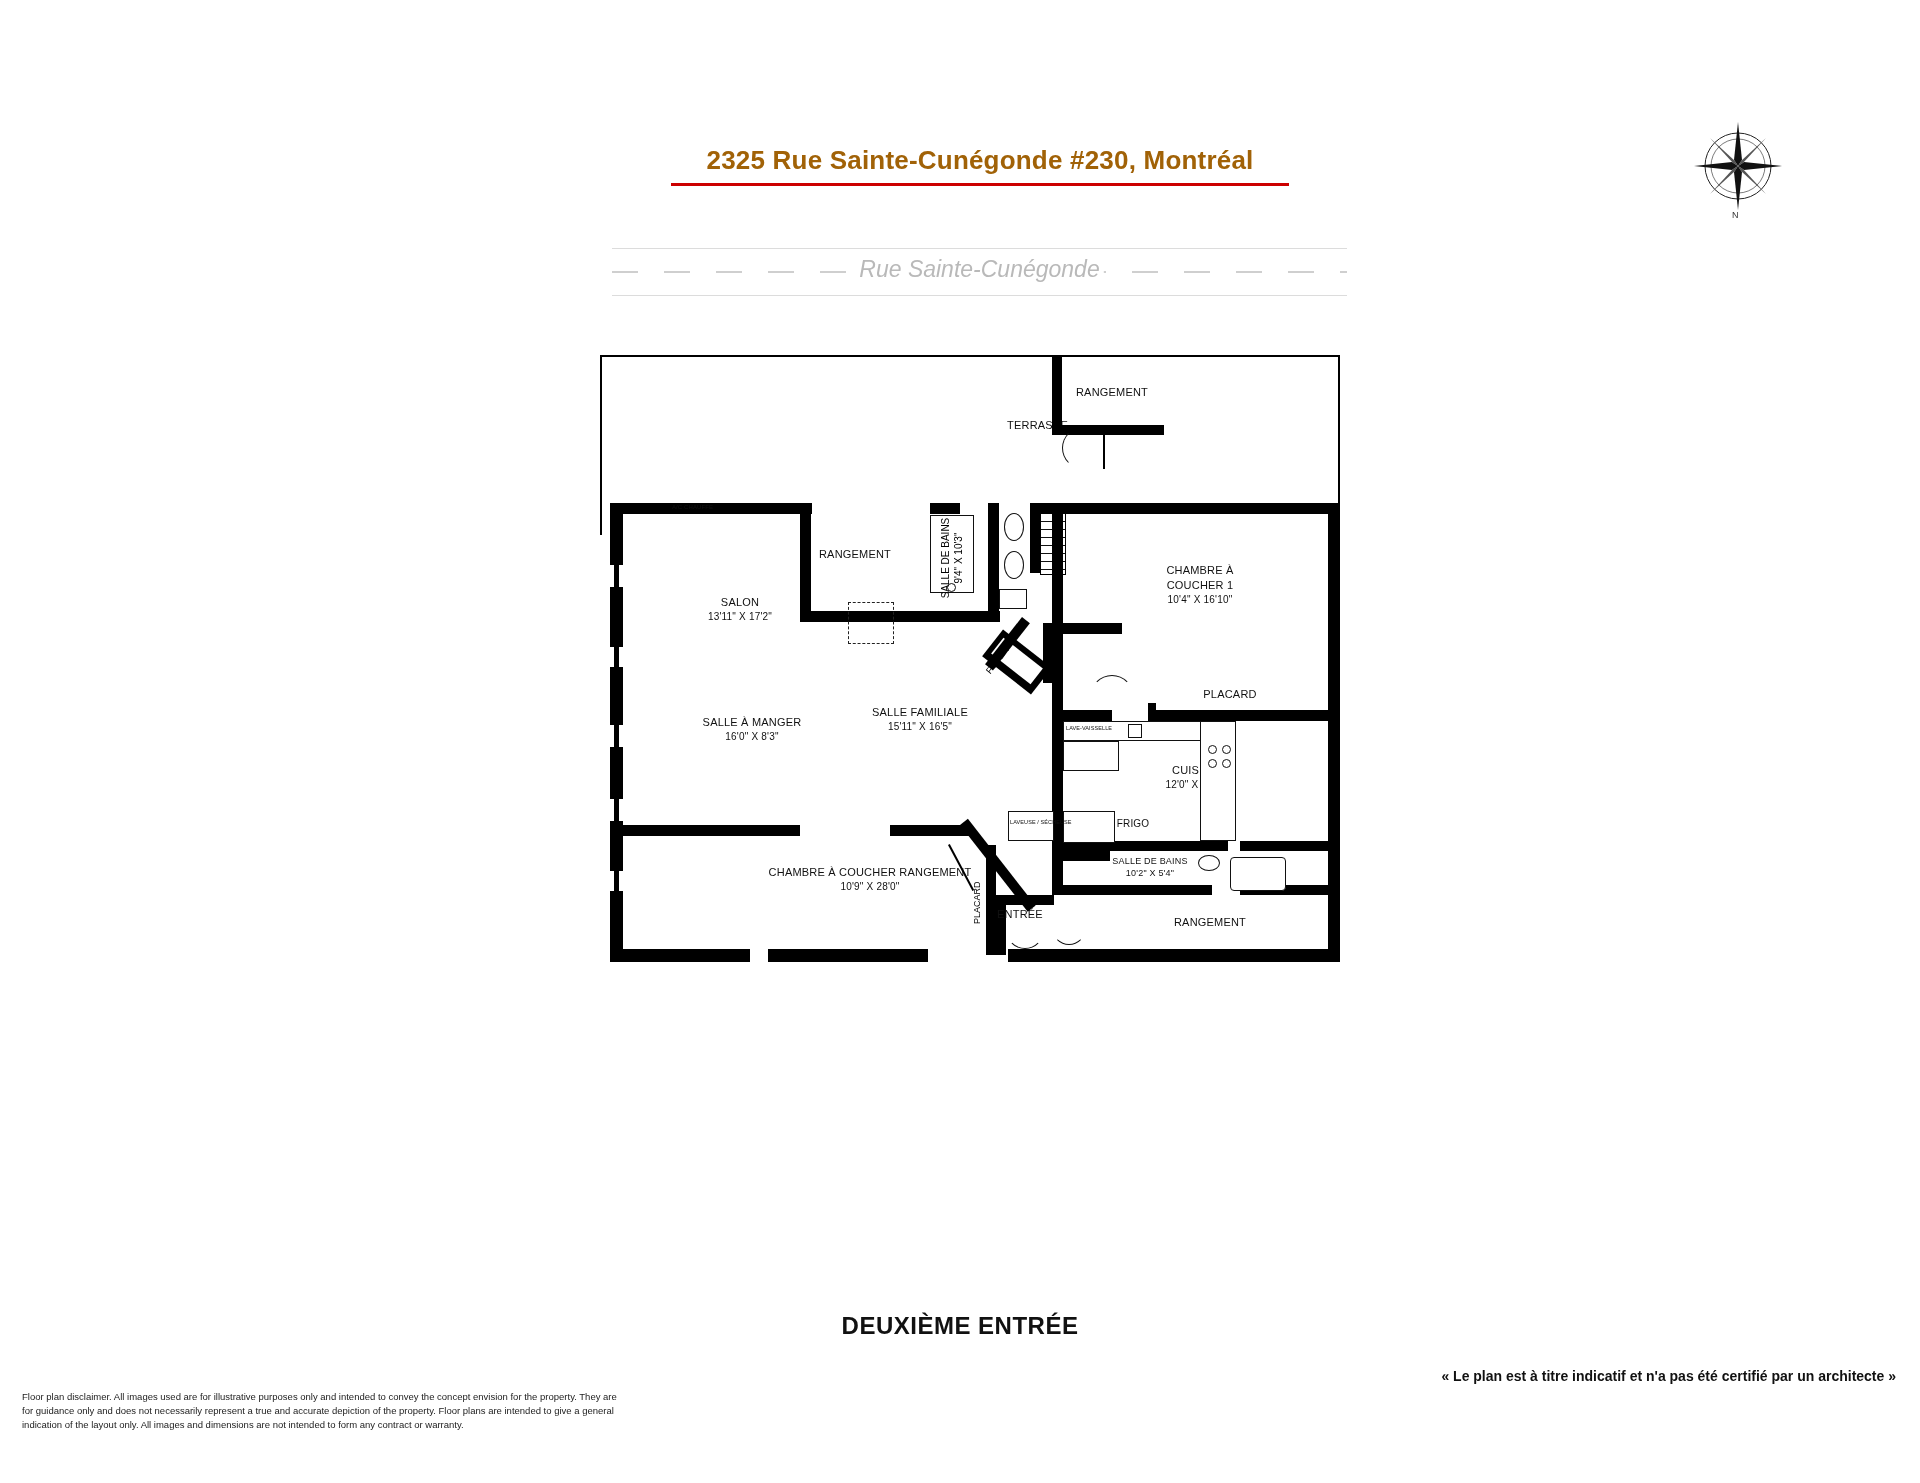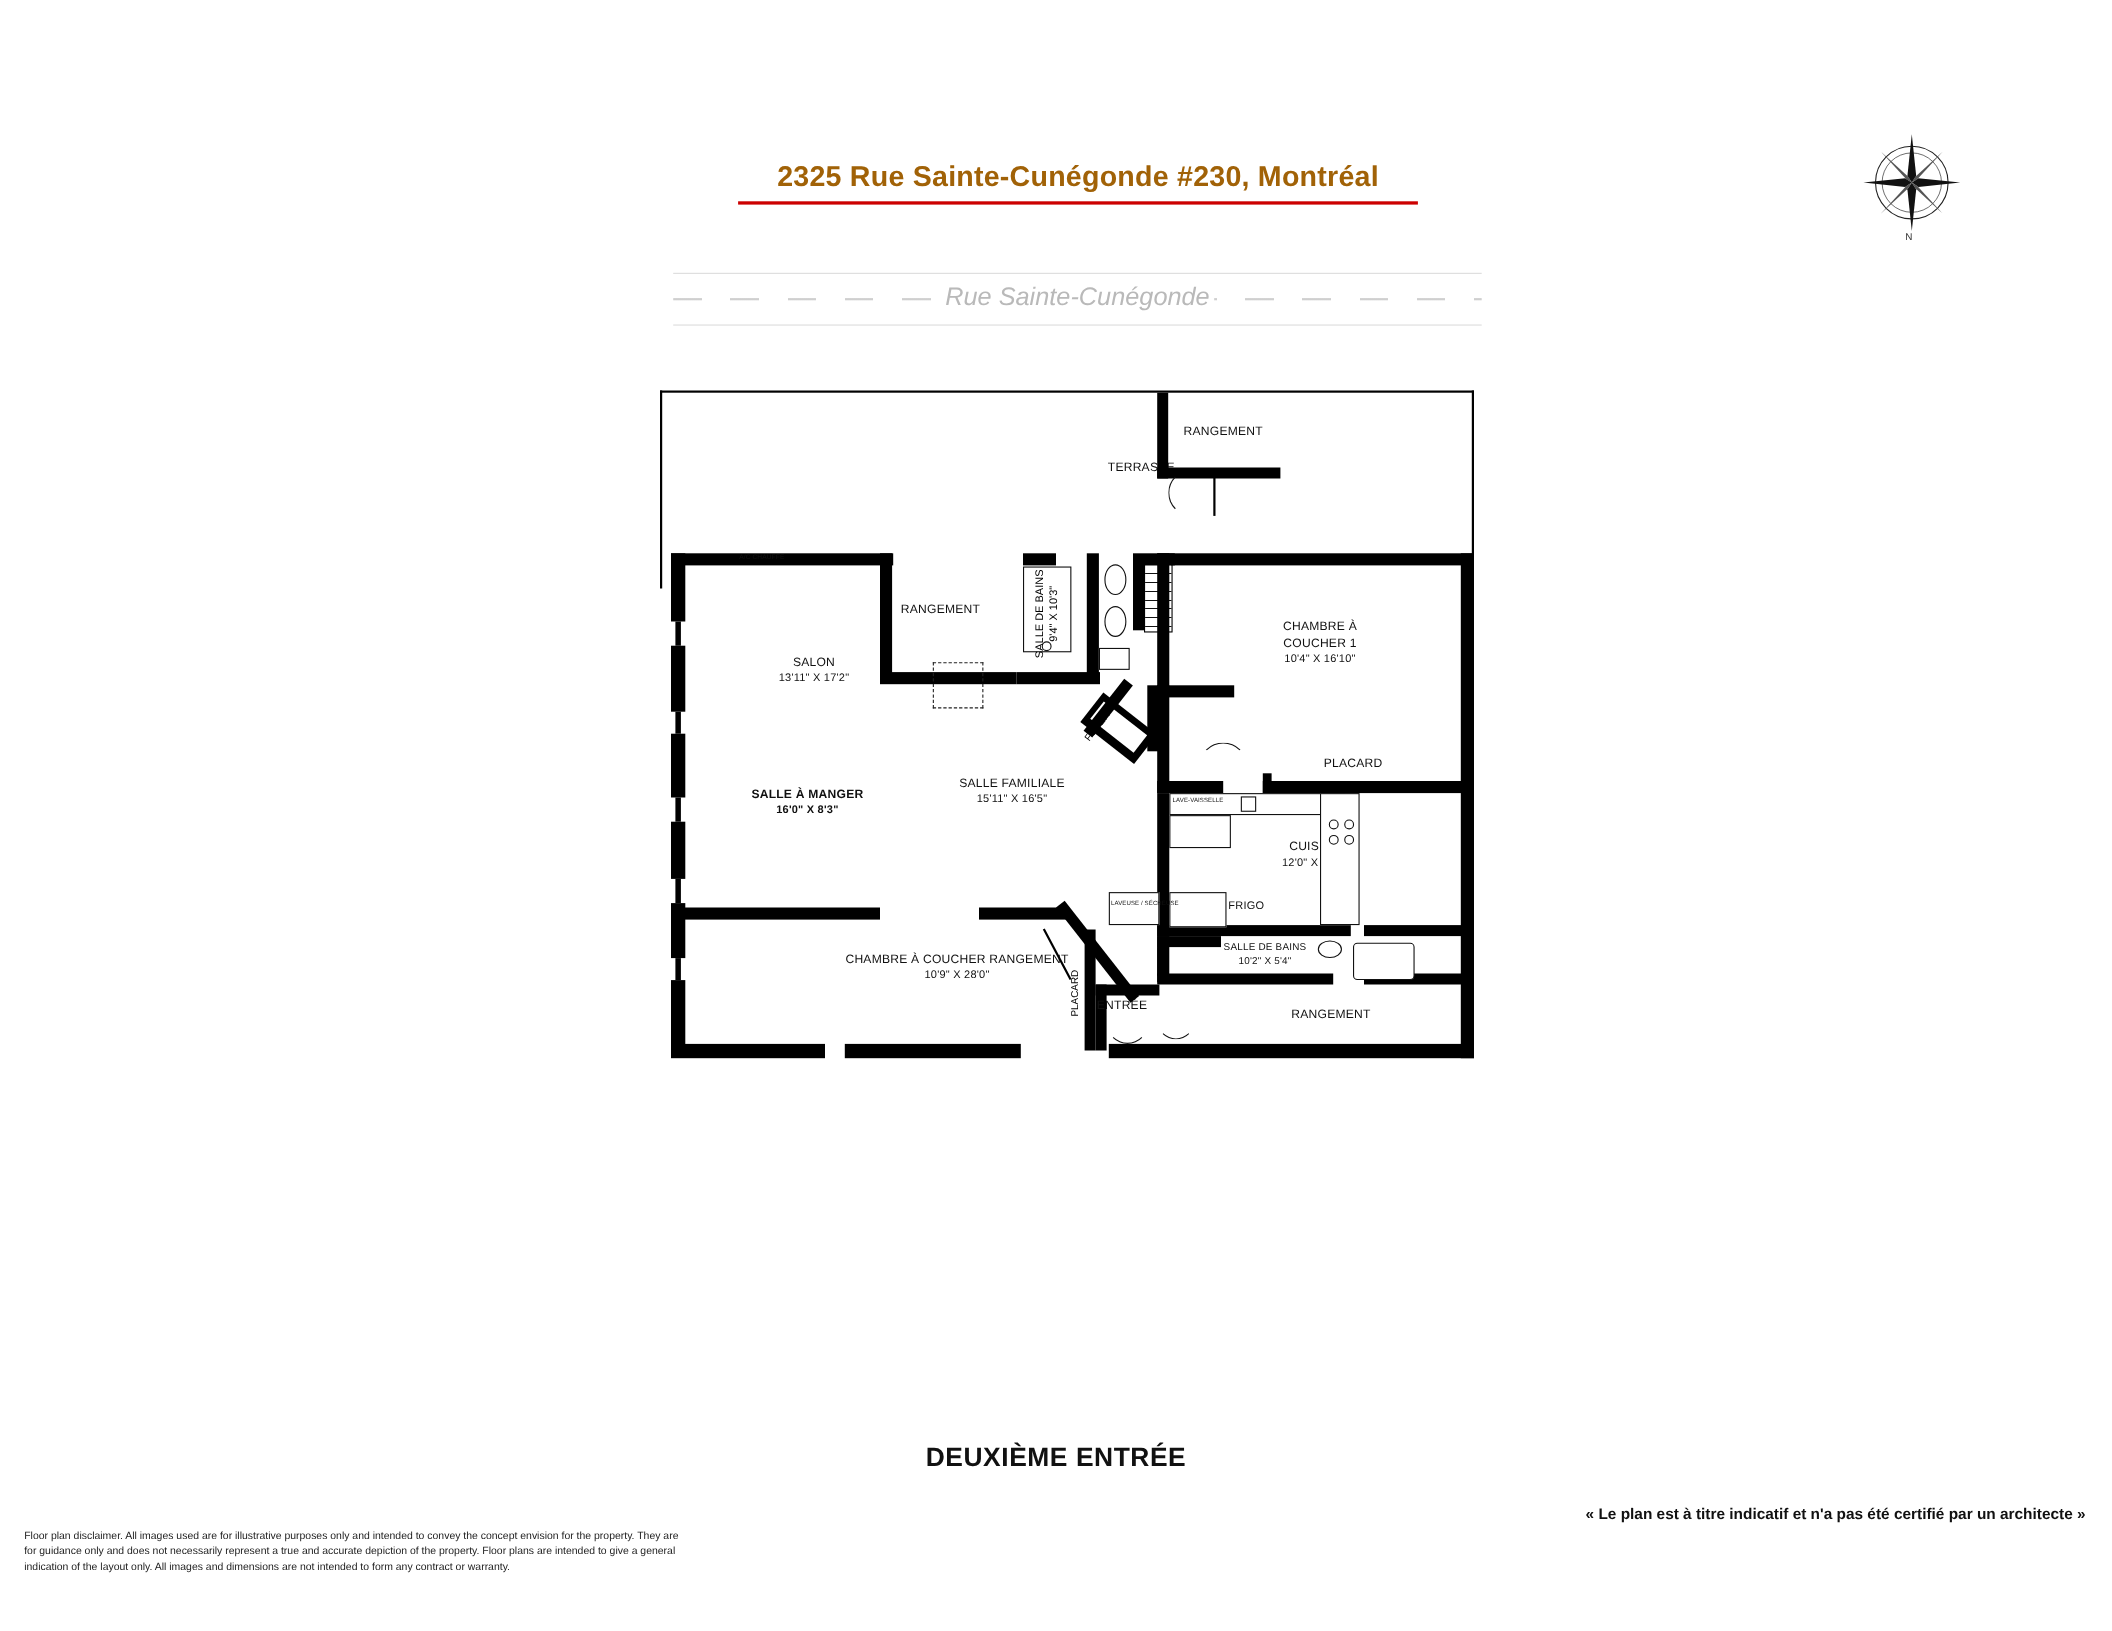--- a/index.html
+++ b/index.html
@@ -319,21 +319,21 @@
   </div>
   <div class="wall" style="left:422px;top:262px;width:10px;height:60px;transform:rotate(38deg);transform-origin:top left;"></div>
   <div class="wall" style="left:443px;top:268px;width:10px;height:60px;"></div>
 
   <div class="room-label" style="left:200px;top:350px;width:240px;">
     <span>SALLE FAMILIALE</span>
     <span class="dim">15'11" X 16'5"</span>
   </div>
   <div class="dashedbox" style="left:248px;top:247px;width:46px;height:42px;"></div>
 
-  <div class="room-label" style="left:24px;top:360px;width:220px;font-weight:bold;">
+  <div class="room-label" style="left:42px;top:360px;width:220px;">
     <span>SALLE À MANGER</span>
     <span class="dim">16'0" X 8'3"</span>
   </div>
 
   <div class="wall" style="left:452px;top:366px;width:11px;height:130px;"></div>
   <div class="wall" style="left:452px;top:486px;width:176px;height:10px;"></div>
   <div class="wall" style="left:640px;top:486px;width:100px;height:10px;"></div>
   <div class="room-label" style="left:500px;top:408px;width:190px;">
     <span>CUISINE</span>
     <span class="dim">12'0" X 9'10"</span>

